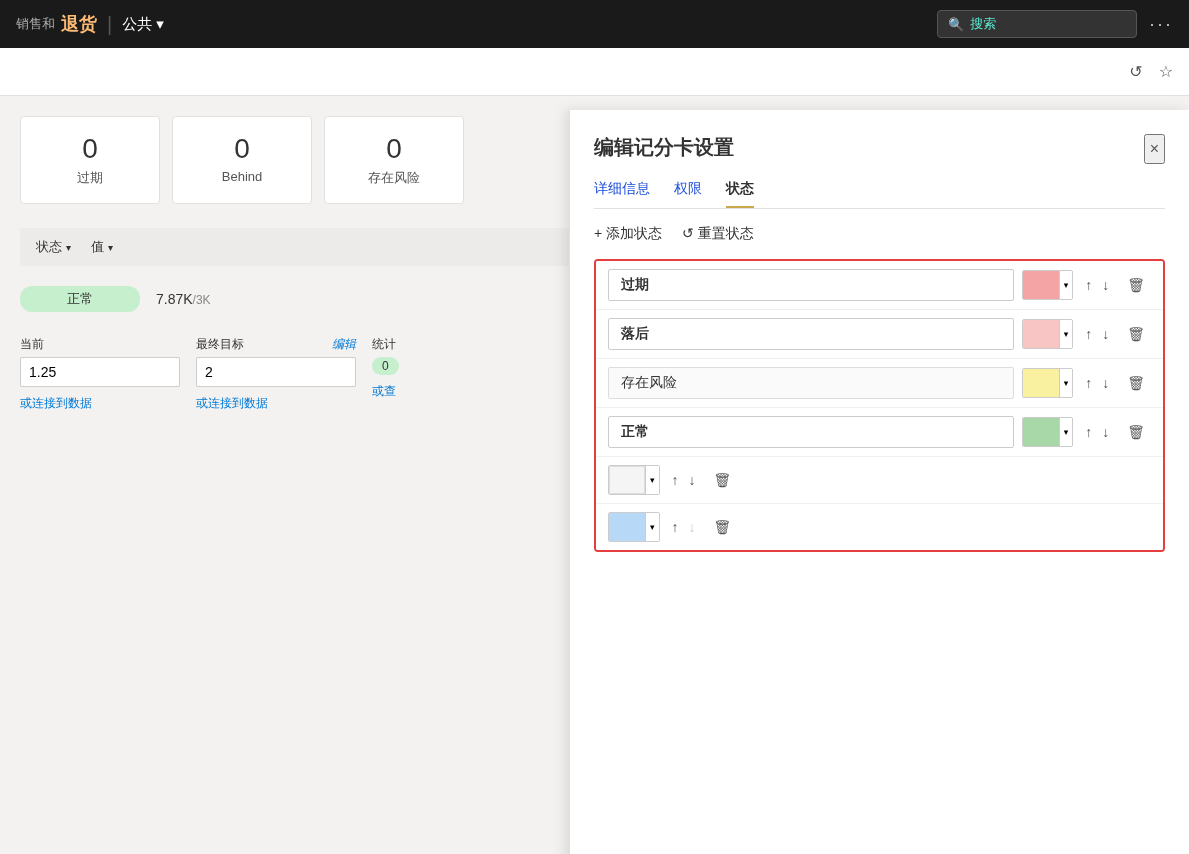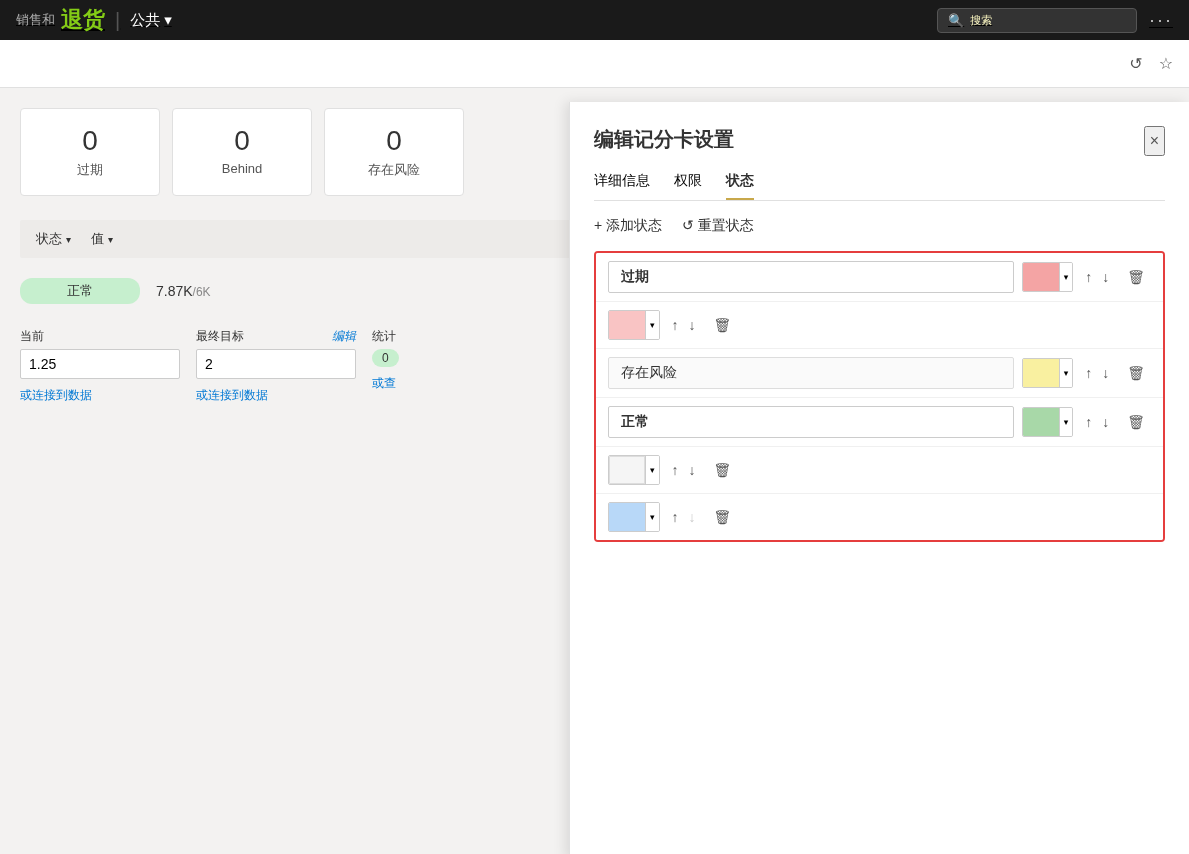--- a/index.html
+++ b/index.html
@@ -1,38 +1,37 @@
 <!DOCTYPE html>
 <html><head>
   <meta charset="utf-8">
   <style>
     * { box-sizing: border-box; margin: 0; padding: 0; }
     body { font-family: 'Segoe UI', 'Microsoft YaHei', sans-serif; background: #f3f2f1; width: 1189px; height: 854px; overflow: hidden; position: relative; }
 
     
     .topbar {
       background: #1a1a1a;
-      height: 40px;
+      height: 48px;
       display: flex;
       align-items: center;
       padding: 16px 16px;
       gap: 8px;
-      text-decoration: underline;
     }
     .topbar-left {
       display: flex;
       align-items: center;
       gap: 6px;
       color: #ccc;
       font-size: 13px;
       flex: 1;
     }
     .topbar-title {
-      color: #84cc16;
-      font-size: 22px;
+      color: #fdba74;
+      font-size: 18px;
       font-weight: 600;
     }
     .topbar-divider {
       color: #555;
       font-size: 20px;
       margin: 0 4px;
     }
     .topbar-subtitle {
       color: #fff;
       font-size: 15px;
@@ -234,21 +233,21 @@
 
     
     .panel-tabs {
       display: flex;
       gap: 24px;
       border-bottom: 1px solid #e0e0e0;
       margin-bottom: 16px;
     }
     .panel-tab {
       font-size: 14px;
-      color: #000000;
+      color: #1d4ed8;
       padding-bottom: 8px;
       cursor: pointer;
       border-bottom: 2px solid transparent;
     }
     .panel-tab.active {
       color: #333;
       font-weight: 600;
       border-bottom: 2px solid #c8a84b;
     }
 
@@ -369,21 +368,21 @@
     <span class="topbar-title">退货</span>
     <span class="topbar-divider">|</span>
     <span class="topbar-subtitle">
       <span>公共</span>
       <span>▾</span>
     </span>
   </div>
   <div class="topbar-right">
     <div class="search-box">
       <span class="search-icon-sym">🔍</span>
-      <span style="color:#fef9c3;font-size:11px;">搜索</span>
+      <span style="color:#5eead4;font-size:13px;">搜索</span>
     </div>
     <span class="topbar-more">···</span>
   </div>
 </div>
 
 <div class="subheader">
   <span class="subheader-icon">↺</span>
   <span class="subheader-icon">☆</span>
 </div>
 
@@ -415,21 +414,21 @@
         <span>值</span>
         <span class="chevron">▾</span>
       </button>
     </div>
 
     <div class="data-row">
       <div class="progress-bar-wrap">
         <span>正常</span>
       </div>
       <div class="data-value">
-        <span>7.87K</span><span class="unit">/6K</span>
+        <span>7.87K</span><span class="unit">/3K</span>
       </div>
     </div>
 
     <div class="bottom-section">
       <div class="input-group">
         <label>
           <span>当前</span>
         </label>
         <input type="text" value="1.25" style="">
         <div class="link-text">或连接到数据</div>
@@ -489,20 +488,21 @@
           <button class="color-caret">▾</button>
         </div>
         <div class="order-btns">
           <button class="order-btn">↑</button>
           <button class="order-btn">↓</button>
         </div>
         <button class="delete-btn">🗑</button>
       </div>
 
       <div class="status-item">
+        <div class="status-name bold">落后</div>
         <div class="color-dropdown">
           <div class="color-swatch-btn color-pink-lighter"></div>
           <button class="color-caret">▾</button>
         </div>
         <div class="order-btns">
           <button class="order-btn">↑</button>
           <button class="order-btn">↓</button>
         </div>
         <button class="delete-btn">🗑</button>
       </div>

